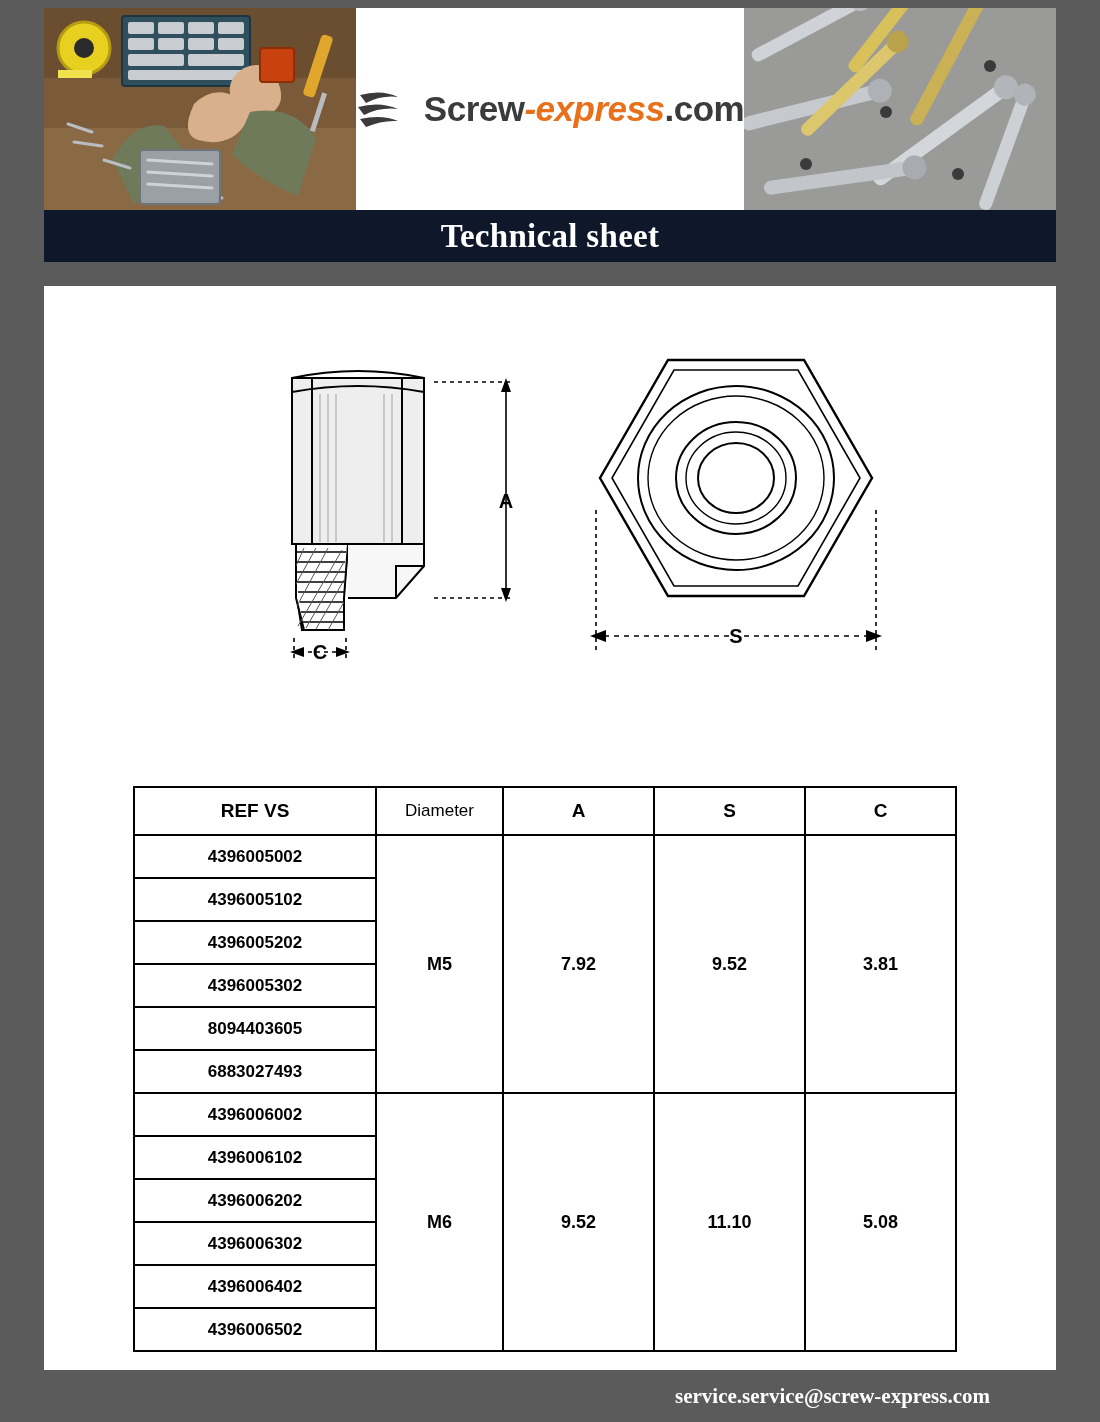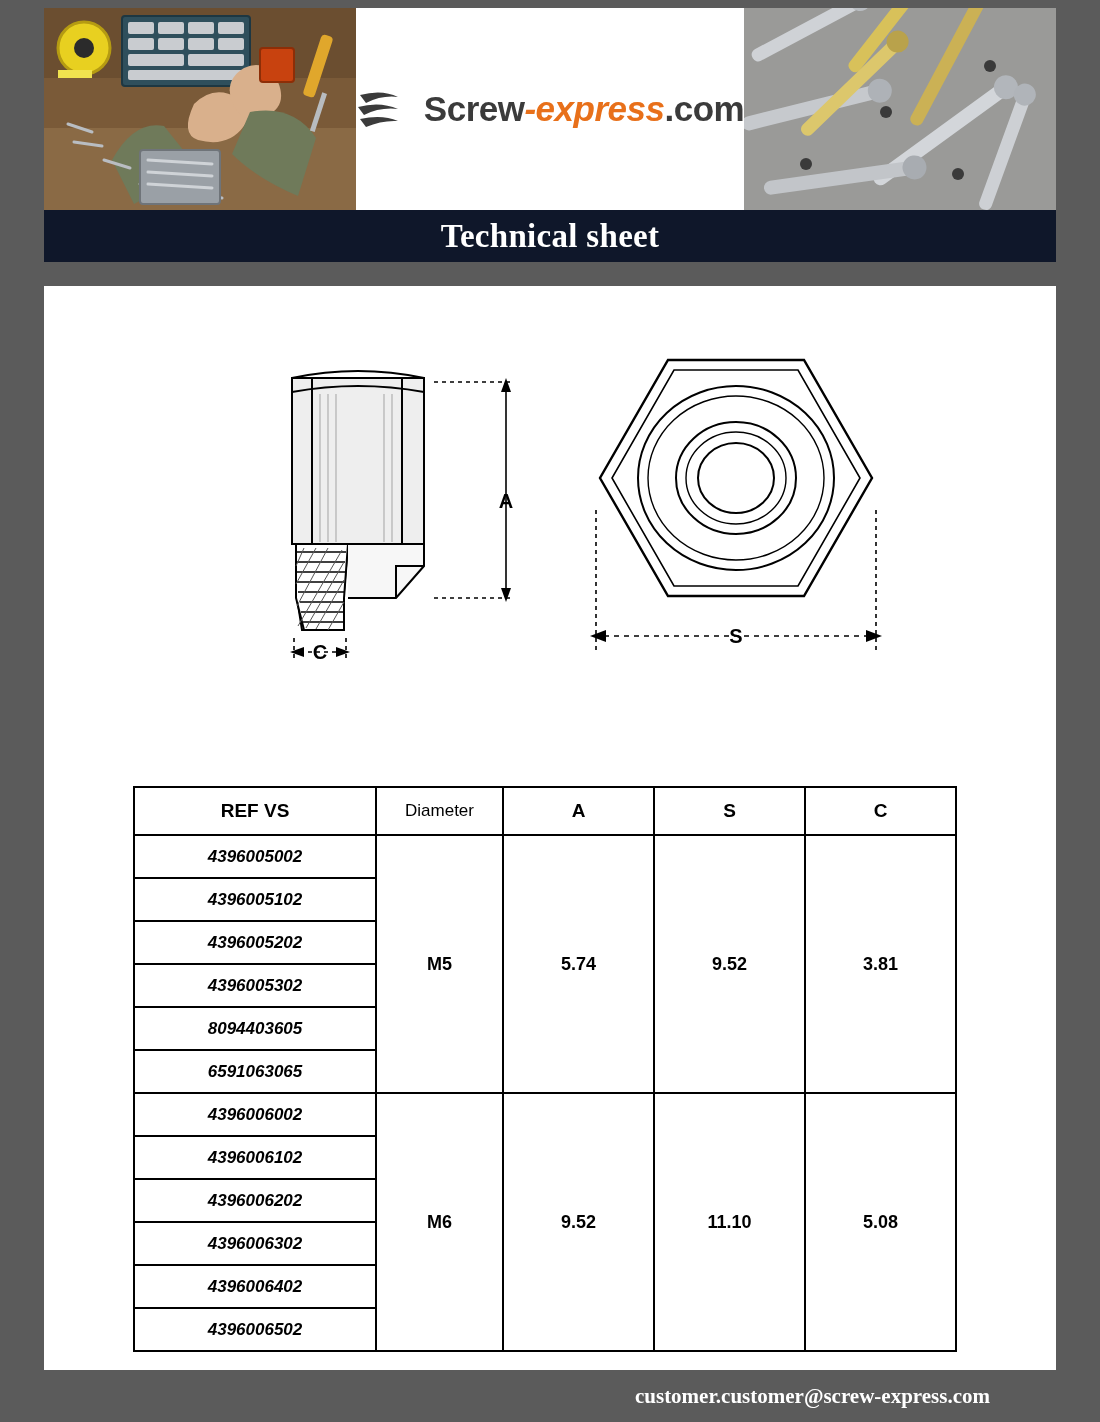--- a/index.html
+++ b/index.html
@@ -144,21 +144,21 @@
     height: 41px;
     padding: 0;
     color: #000;
   }
   table.spec th.col-ref { width: 240px; font-size: 19px; }
   table.spec th.col-dia { width: 125px; font-size: 17px; font-weight: normal; }
   table.spec th.col-a,
   table.spec th.col-s,
   table.spec th.col-c { width: 149px; font-size: 19px; }
   table.spec thead th { height: 46px; }
-  table.spec td.ref { font-size: 17px; font-style: italic; }
+  table.spec td.ref { font-size: 17px; }
   table.spec td.grp { font-size: 18px; }
 
   
   .footer-bar {
     position: absolute;
     left: 44px; bottom: 0;
     width: 1012px; height: 52px;
     background: #5b5b5b;
     display: flex;
     align-items: center;
@@ -403,38 +403,38 @@
           <th class="col-a">A</th>
           <th class="col-s">S</th>
           <th class="col-c">C</th>
         </tr>
       </thead>
       <tbody>
 
         <tr>
           <td class="ref">4396005002</td>
           <td class="grp" rowspan="6">M5</td>
-          <td class="grp" rowspan="6">5.74</td>
+          <td class="grp" rowspan="6">7.92</td>
           <td class="grp" rowspan="6">9.52</td>
           <td class="grp" rowspan="6">3.81</td>
         </tr>
         <tr>
           <td class="ref">4396005102</td>
         </tr>
         <tr>
           <td class="ref">4396005202</td>
         </tr>
         <tr>
           <td class="ref">4396005302</td>
         </tr>
         <tr>
           <td class="ref">8094403605</td>
         </tr>
         <tr>
-          <td class="ref">6591063065</td>
+          <td class="ref">6883027493</td>
         </tr>
 
         <tr>
           <td class="ref">4396006002</td>
           <td class="grp" rowspan="6">M6</td>
           <td class="grp" rowspan="6">9.52</td>
           <td class="grp" rowspan="6">11.10</td>
           <td class="grp" rowspan="6">5.08</td>
         </tr>
         <tr>
@@ -451,16 +451,16 @@
         </tr>
         <tr>
           <td class="ref">4396006502</td>
         </tr>
       </tbody>
     </table>
   </div>
 
   <div class="footer-white-gap"></div>
   <div class="footer-bar">
-    <span class="footer-email">customer.customer@screw-express.com</span>
+    <span class="footer-email">service.service@screw-express.com</span>
   </div>
 
 </div>
 
 </body></html>

